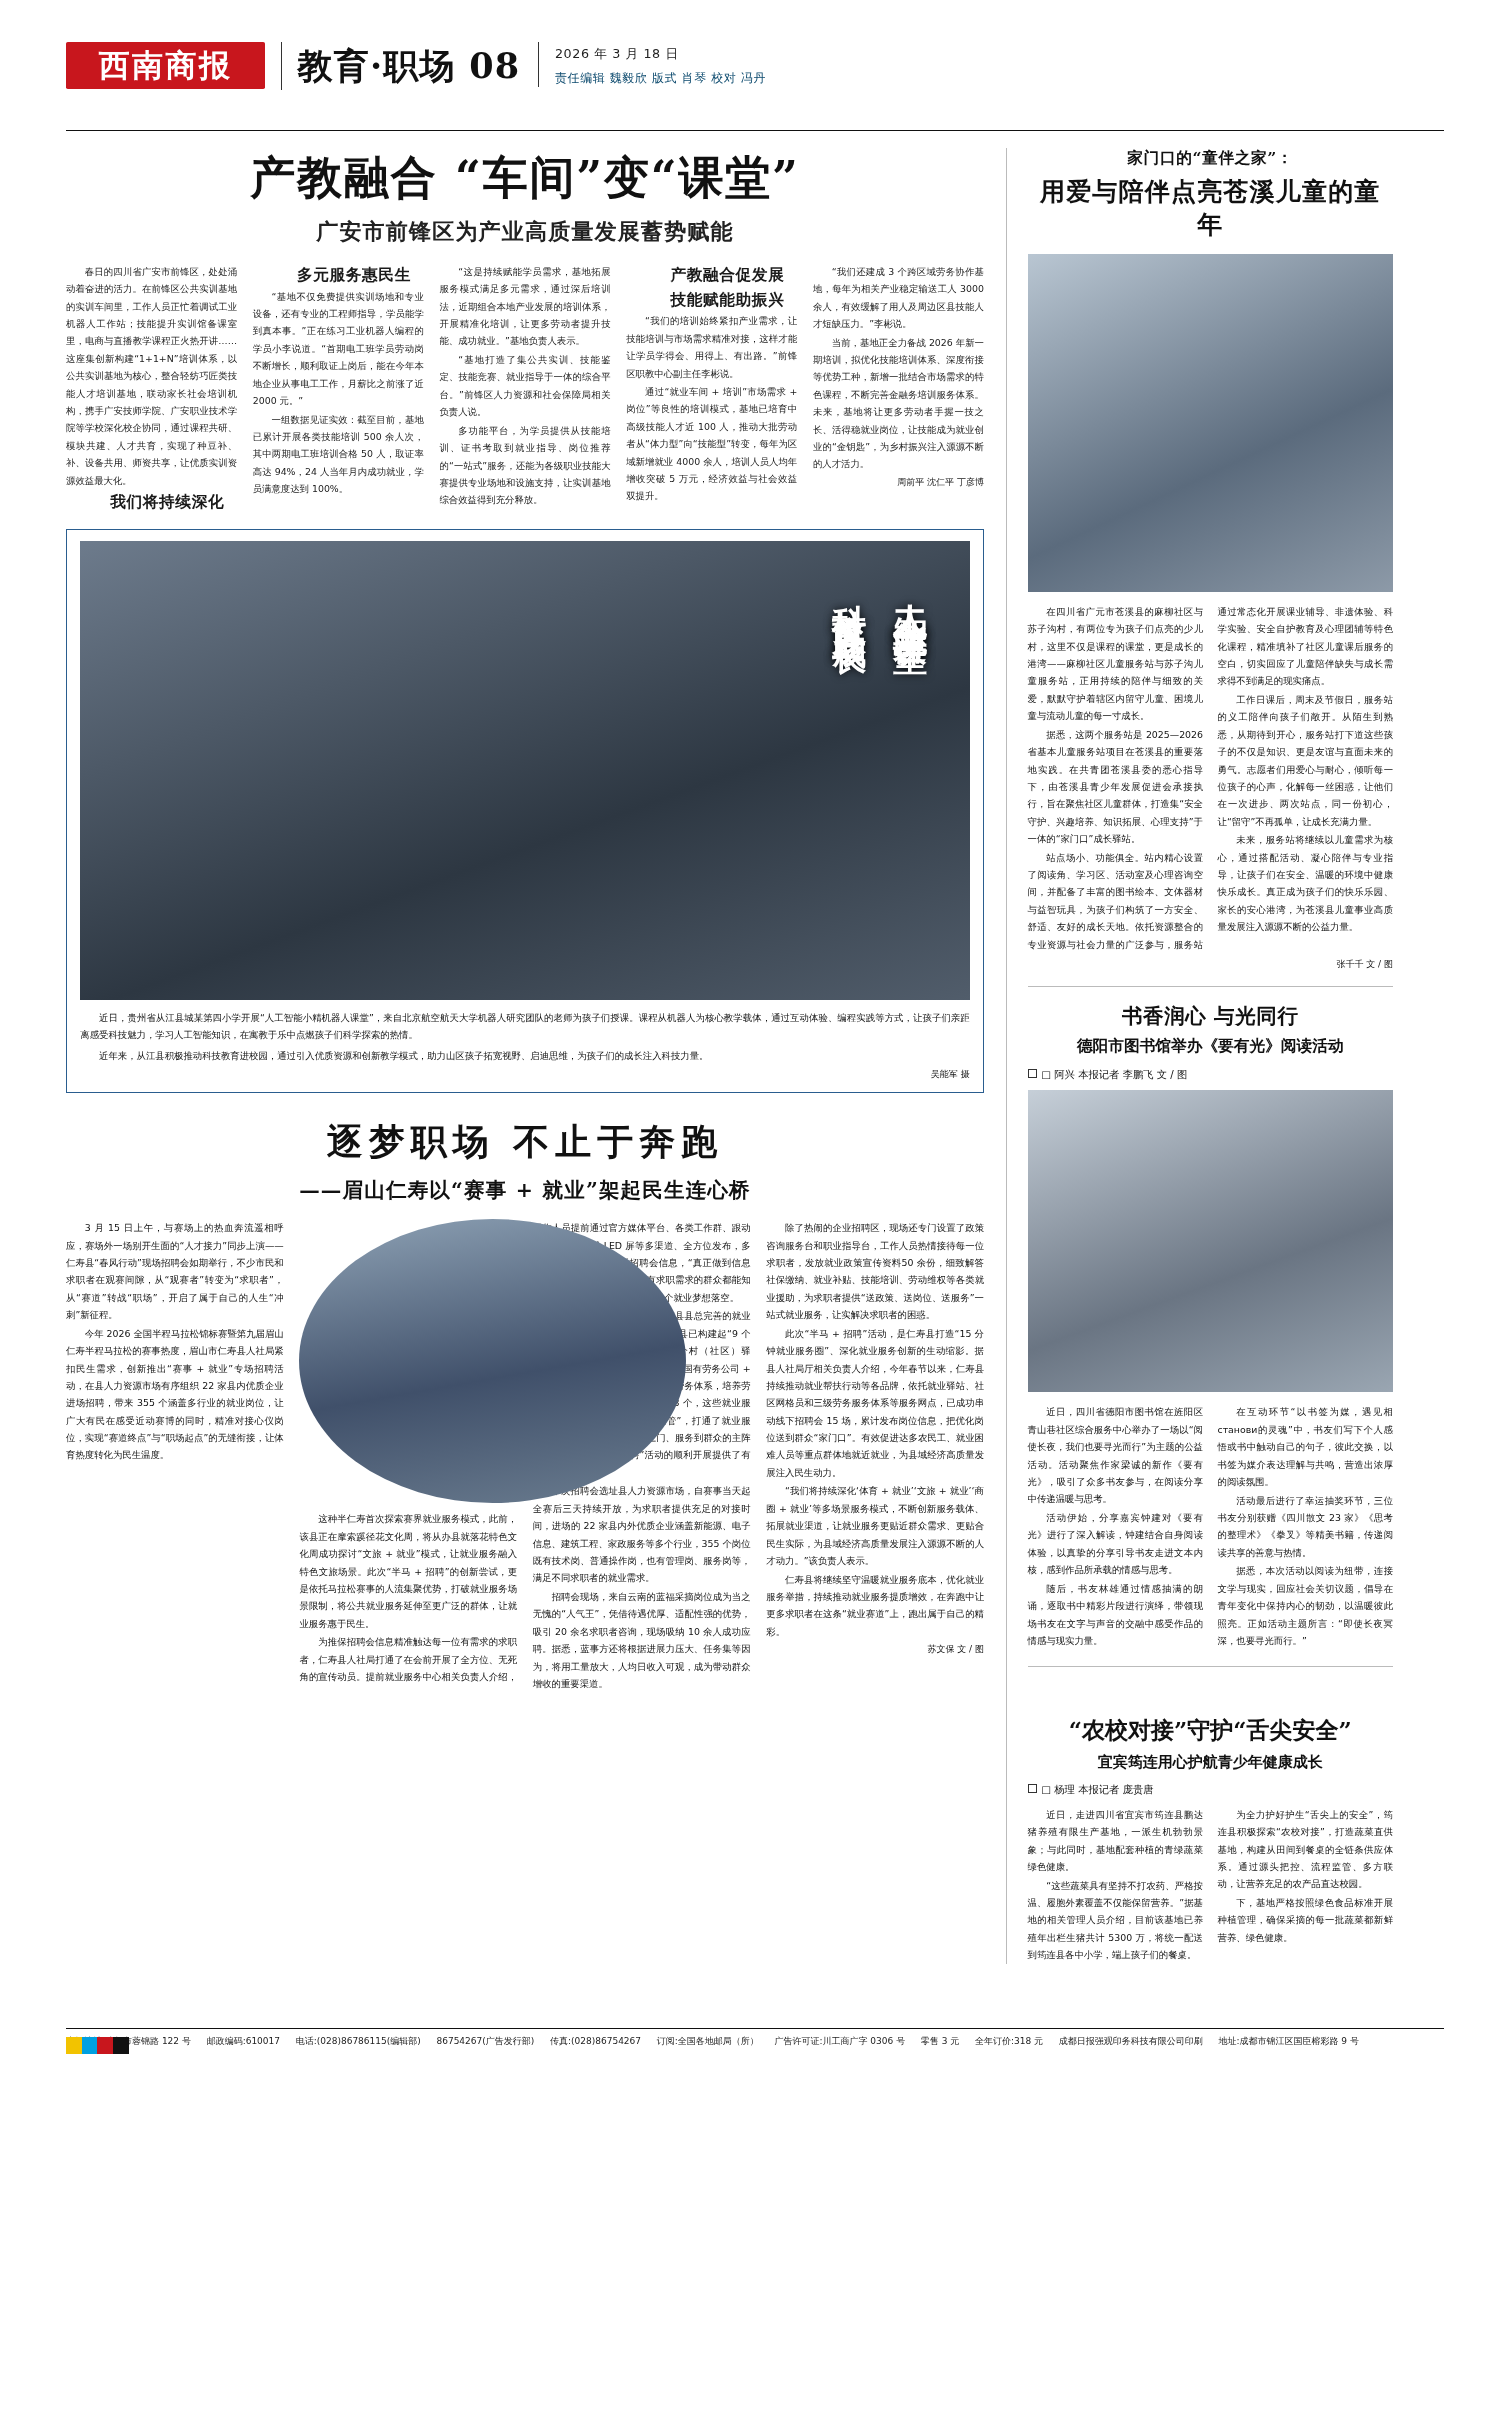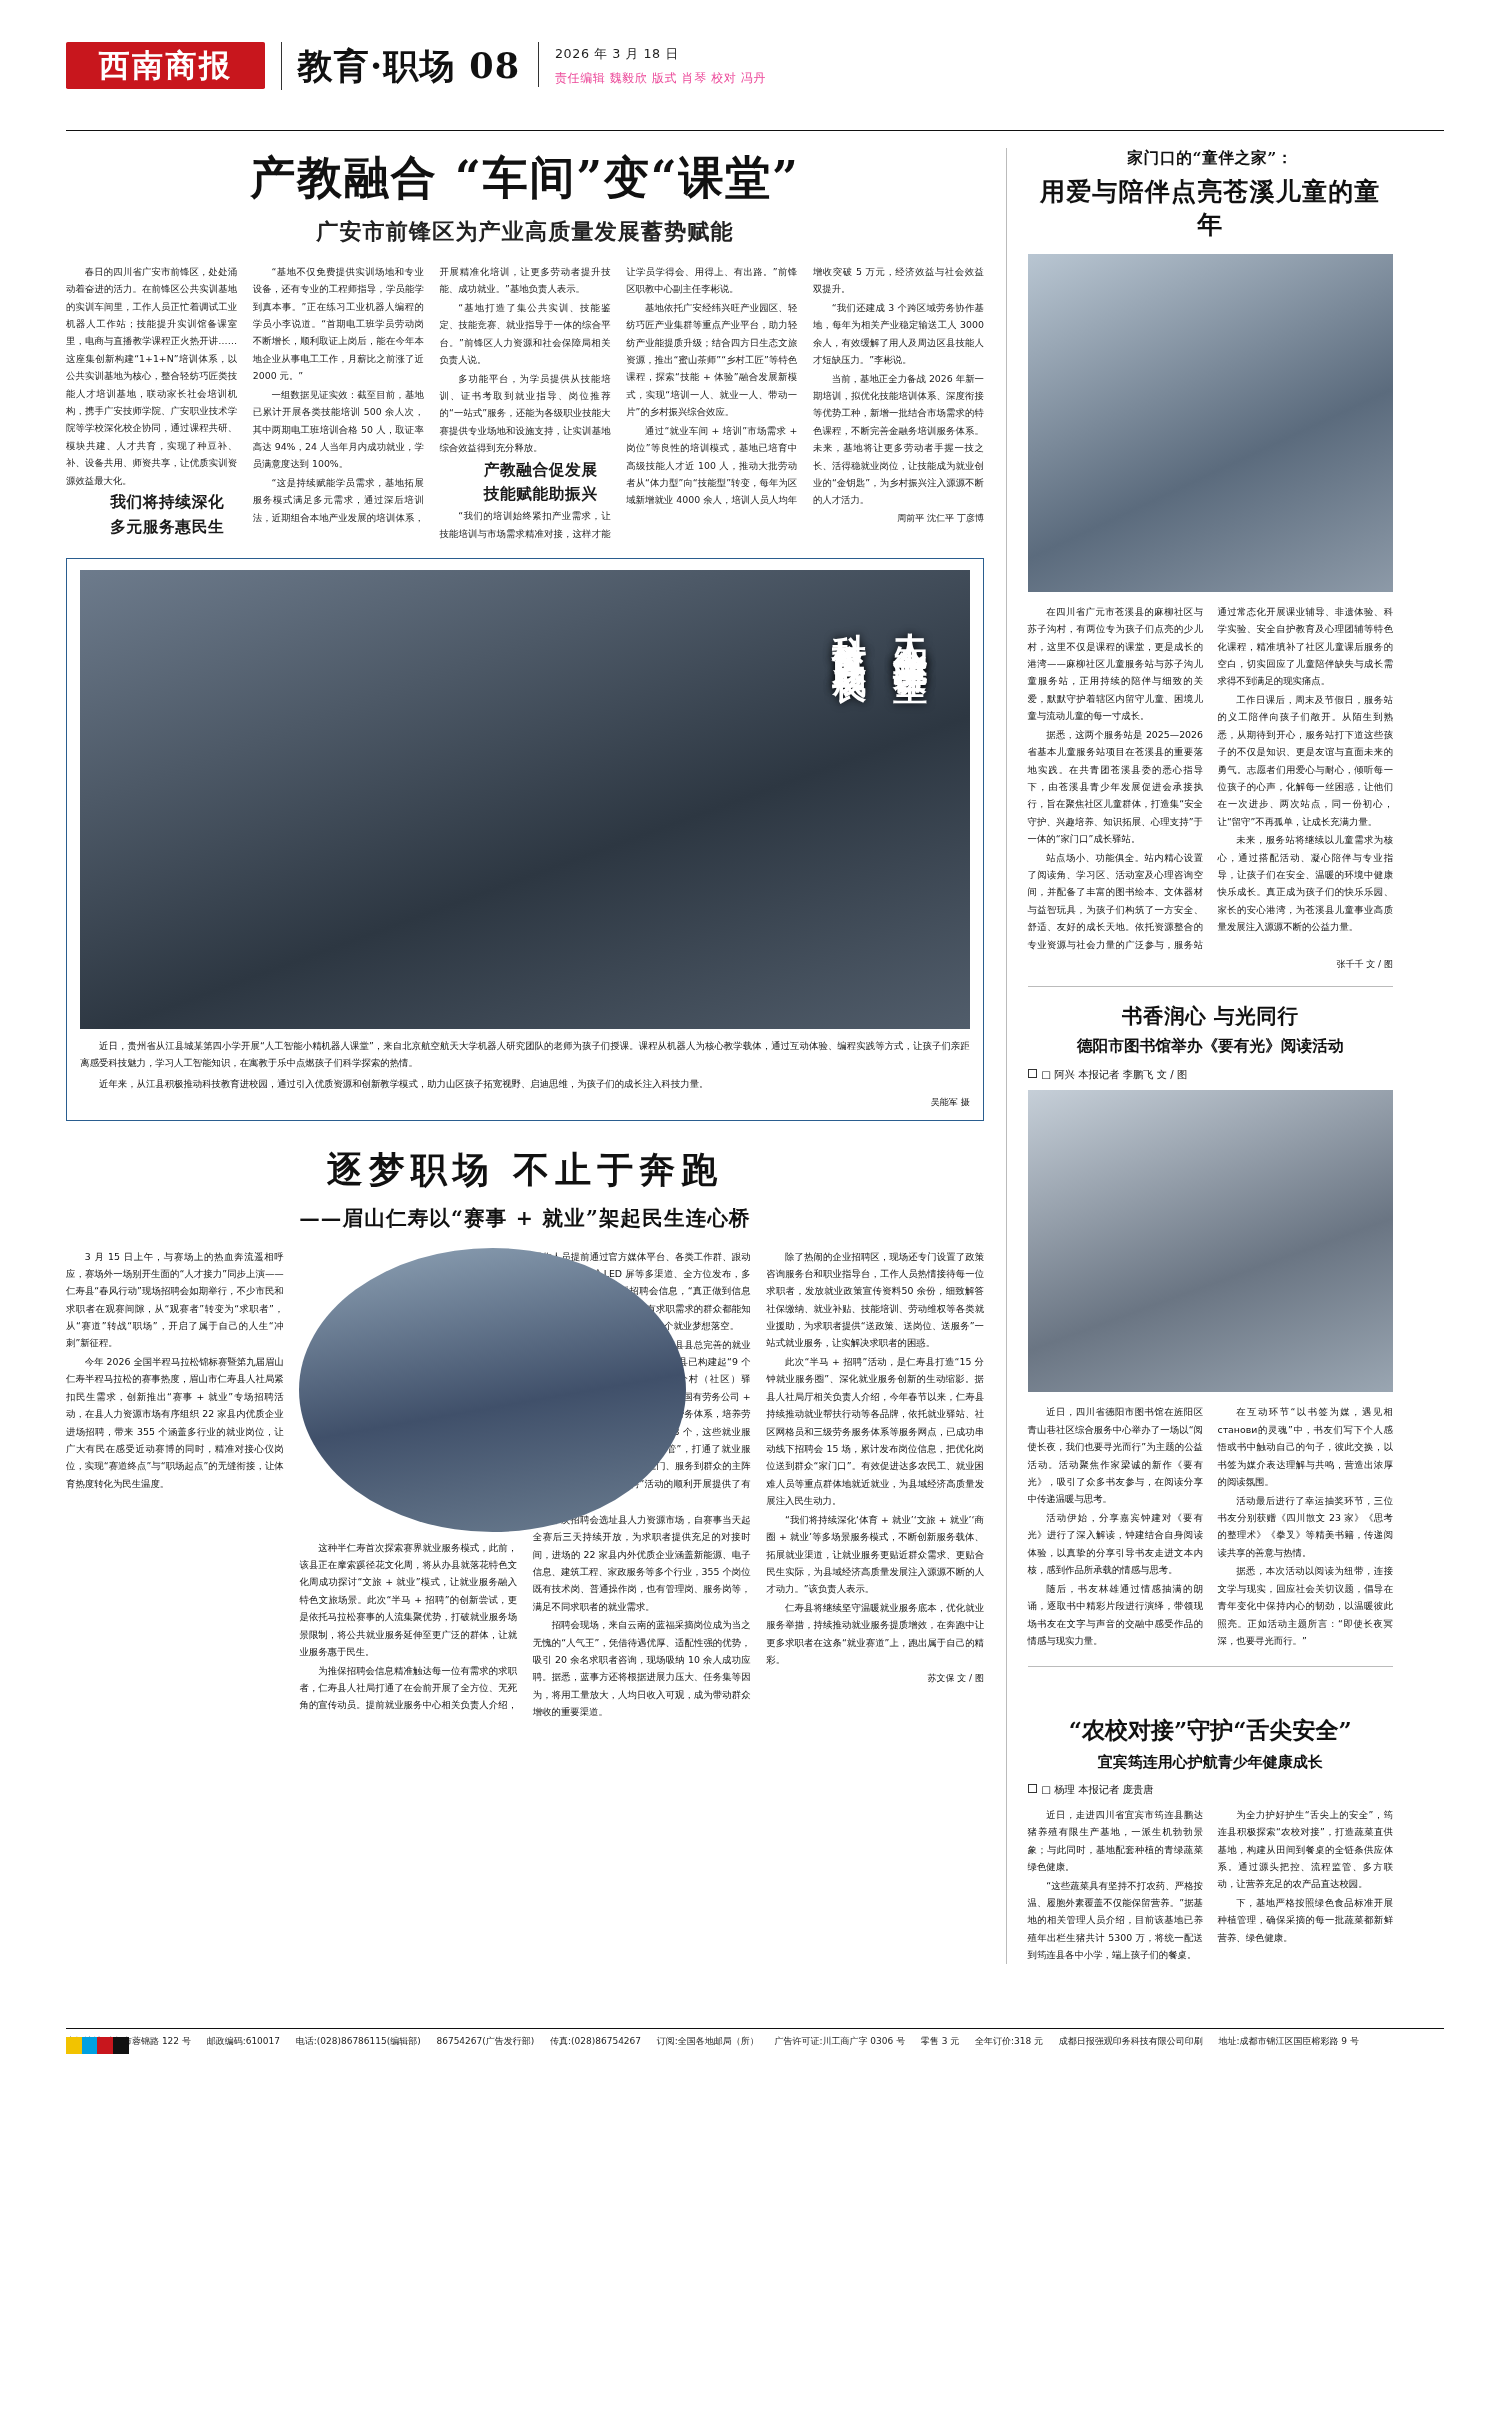--- a/index.html
+++ b/index.html
@@ -22,21 +22,21 @@
     font-weight:bold; font-size:31px; letter-spacing:2.4px;
     border-radius:1.8px;
   }
   .sep-v { width:1.2px; background:#333; height:48px; margin:0 15.7px; }
   .section-title {
     font-family:"DejaVu Serif","Liberation Serif",serif;
     font-weight:bold; font-size:35px; line-height:48px; letter-spacing:1.2px; white-space:nowrap;
   }
   .masthead-meta { margin-left:18px; padding-top:3.6px; border-left:1.2px solid #333; padding-left:15.7px; }
   .masthead-date { font-size:12.7px; color:#222; margin-bottom:7.2px; letter-spacing:0.6px;}
-  .masthead-credits { font-size:12px; color:#ec4899; letter-spacing:0.6px;}
+  .masthead-credits { font-size:12px; color:#0c4a6e; letter-spacing:0.6px;}
   .rule-top { border-bottom:1.8px solid #111; margin-top:8.5px; }
 
   
   .cols { display:flex; gap:22px; margin-top:17px; }
   .left-col { width:918px; }
   .right-col { width:387px; border-left:0.6px solid #bbb; padding-left:20.5px; }
 
   
   .headline-wrap { text-align:center; margin-bottom:15.7px;}
   h1.headline {
@@ -139,21 +139,20 @@
         <p class="inline-head">我们将持续深化</p>
         <p class="inline-head">多元服务惠民生</p>
         <p>“基地不仅免费提供实训场地和专业设备，还有专业的工程师指导，学员能学到真本事。”正在练习工业机器人编程的学员小李说道。“首期电工班学员劳动岗不断增长，顺利取证上岗后，能在今年本地企业从事电工工作，月薪比之前涨了近 2000 元。”</p>
         <p>一组数据见证实效：截至目前，基地已累计开展各类技能培训 500 余人次，其中两期电工班培训合格 50 人，取证率高达 94%，24 人当年月内成功就业，学员满意度达到 100%。</p>
         <p>“这是持续赋能学员需求，基地拓展服务模式满足多元需求，通过深后培训法，近期组合本地产业发展的培训体系，开展精准化培训，让更多劳动者提升技能、成功就业。”基地负责人表示。</p>
         <p>“基地打造了集公共实训、技能鉴定、技能竞赛、就业指导于一体的综合平台。”前锋区人力资源和社会保障局相关负责人说。</p>
         <p>多功能平台，为学员提供从技能培训、证书考取到就业指导、岗位推荐的“一站式”服务，还能为各级职业技能大赛提供专业场地和设施支持，让实训基地综合效益得到充分释放。</p>
         <p class="inline-head">产教融合促发展</p>
         <p class="inline-head">技能赋能助振兴</p>
         <p>“我们的培训始终紧扣产业需求，让技能培训与市场需求精准对接，这样才能让学员学得会、用得上、有出路。”前锋区职教中心副主任李彬说。</p>
-        <p>基地依托广安经纬兴旺产业园区、轻纺巧匠产业集群等重点产业平台，助力轻纺产业能提质升级；结合四方日生态文旅资源，推出“蜜山茶师”“乡村工匠”等特色课程，探索“技能 + 体验”融合发展新模式，实现“培训一人、就业一人、带动一片”的乡村振兴综合效应。</p>
         <p>通过“就业车间 + 培训”市场需求 + 岗位”等良性的培训模式，基地已培育中高级技能人才近 100 人，推动大批劳动者从“体力型”向“技能型”转变，每年为区域新增就业 4000 余人，培训人员人均年增收突破 5 万元，经济效益与社会效益双提升。</p>
         <p>“我们还建成 3 个跨区域劳务协作基地，每年为相关产业稳定输送工人 3000 余人，有效缓解了用人及周边区县技能人才短缺压力。”李彬说。</p>
         <p>当前，基地正全力备战 2026 年新一期培训，拟优化技能培训体系、深度衔接等优势工种，新增一批结合市场需求的特色课程，不断完善金融务培训服务体系。未来，基地将让更多劳动者手握一技之长、活得稳就业岗位，让技能成为就业创业的“金钥匙”，为乡村振兴注入源源不断的人才活力。</p>
         <p class="byline">周前平 沈仁平 丁彦博</p>
       </div>
 
       <div class="caption-box" style="margin-top:15.7px;">
         <div class="photo classroom">
           <div class="vertical-title" style="right:36px;">人工智能进课堂</div>
           <div class="vertical-title" style="right:97px;">科技育人助成长</div>

